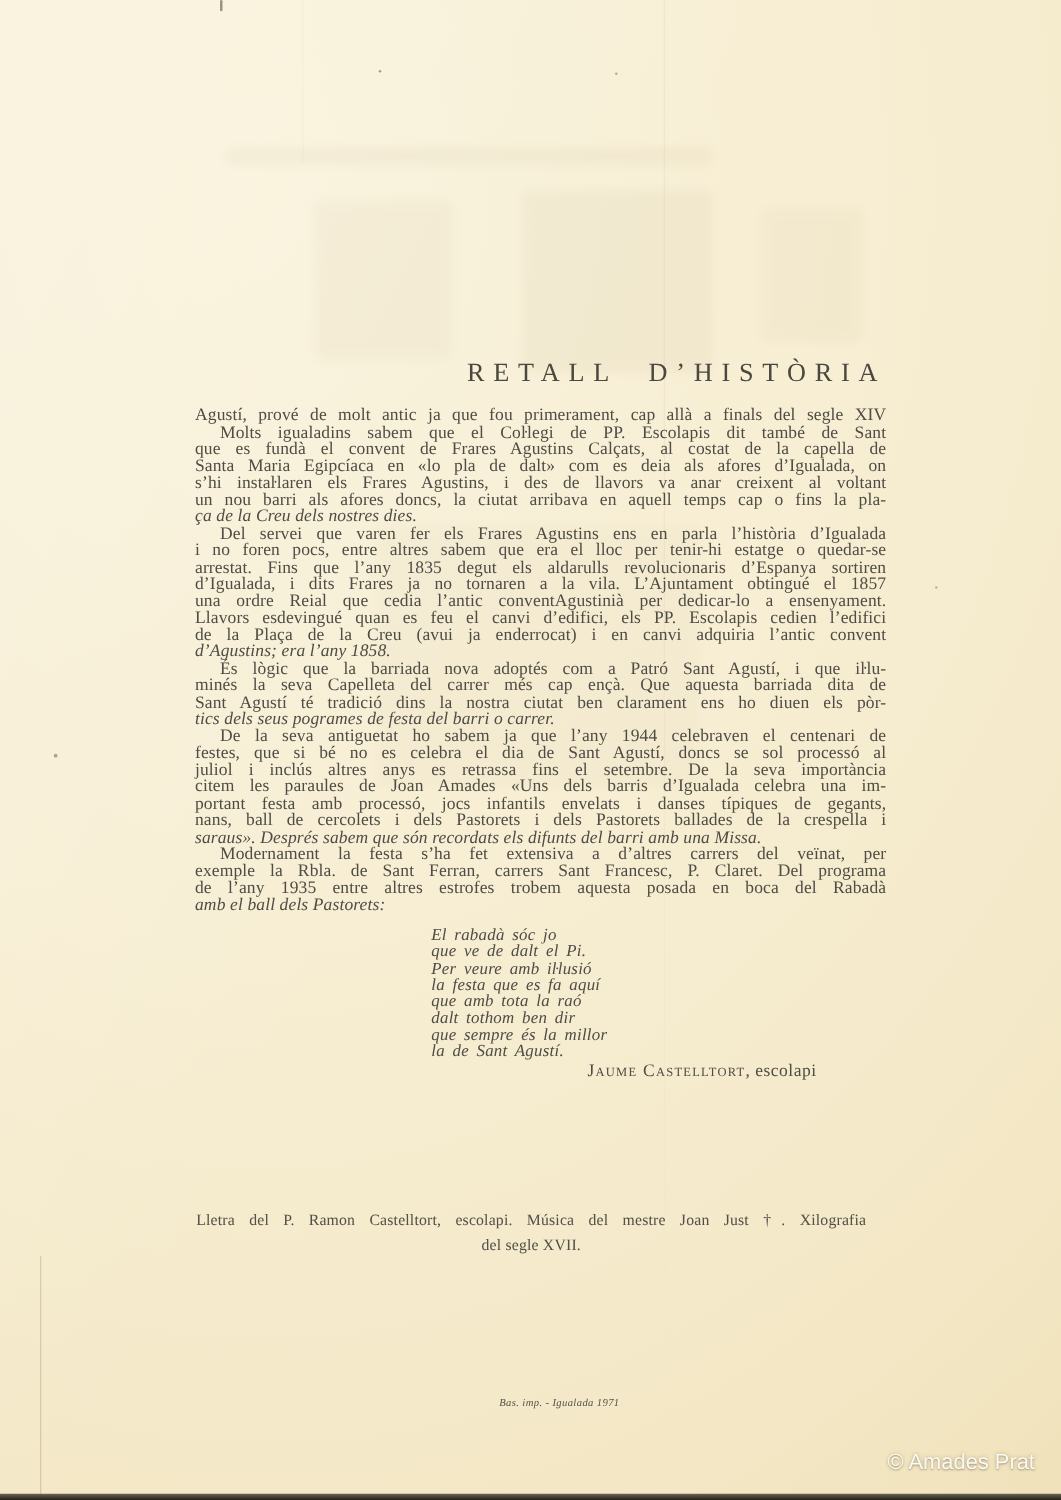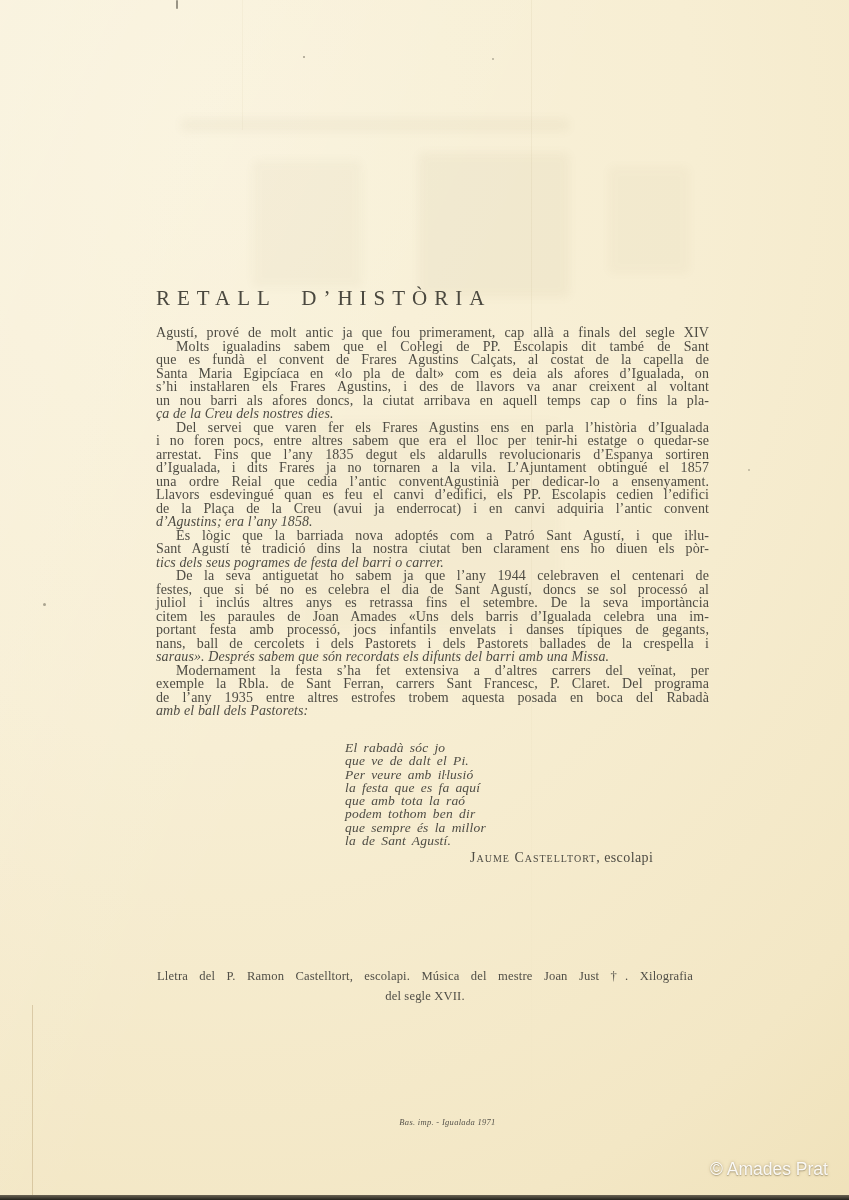--- a/index.html
+++ b/index.html
@@ -31,21 +31,21 @@
   .s4{left:43px;top:603px;width:3px;height:3px;opacity:.45;border-radius:50%;}
   .s5{left:748px;top:469px;width:2px;height:2px;opacity:.35;border-radius:50%;}
   .edge-bottom{position:absolute;left:0;bottom:0;width:849px;height:5px;
     background:linear-gradient(#6b6454,#23211b);}
   .edge-line-left{position:absolute;left:32px;top:1005px;width:1px;height:191px;
     background:rgba(150,118,66,0.28);}
 
   
   .title{
     position:absolute;left:156px;top:286px;width:553px;margin:0;
-    text-align:left;font-weight:400;
+    text-align:right;font-weight:400;
     font-size:21px;line-height:24px;
     letter-spacing:7px;word-spacing:13px;
     color:#4a483f;
   }
   
   .body{
     position:absolute;left:156px;top:326px;width:553px;
     font-size:14px;line-height:13.5px;
     letter-spacing:.1px;
   }
@@ -125,20 +125,21 @@
         <div class="text-line">i no foren pocs, entre altres sabem que era el lloc per tenir-hi estatge o quedar-se</div>
         <div class="text-line">arrestat. Fins que l’any 1835 degut els aldarulls revolucionaris d’Espanya sortiren</div>
         <div class="text-line">d’Igualada, i dits Frares ja no tornaren a la vila. L’Ajuntament obtingué el 1857</div>
         <div class="text-line">una ordre Reial que cedia l’antic conventAgustinià per dedicar-lo a ensenyament.</div>
         <div class="text-line">Llavors esdevingué quan es feu el canvi d’edifici, els PP. Escolapis cedien l’edifici</div>
         <div class="text-line">de la Plaça de la Creu (avui ja enderrocat) i en canvi adquiria l’antic convent</div>
         <div class="text-line last">d’Agustins; era l’any 1858.</div>
       </div>
       <div class="paragraph">
         <div class="text-line first">És lògic que la barriada nova adoptés com a Patró Sant Agustí, i que iŀlu-</div>
+        <div class="text-line">minés la seva Capelleta del carrer més cap ençà. Que aquesta barriada dita de</div>
         <div class="text-line">Sant Agustí té tradició dins la nostra ciutat ben clarament ens ho diuen els pòr-</div>
         <div class="text-line last">tics dels seus pogrames de festa del barri o carrer.</div>
       </div>
       <div class="paragraph">
         <div class="text-line first">De la seva antiguetat ho sabem ja que l’any 1944 celebraven el centenari de</div>
         <div class="text-line">festes, que si bé no es celebra el dia de Sant Agustí, doncs se sol processó al</div>
         <div class="text-line">juliol i inclús altres anys es retrassa fins el setembre. De la seva importància</div>
         <div class="text-line">citem les paraules de Joan Amades «Uns dels barris d’Igualada celebra una im-</div>
         <div class="text-line">portant festa amb processó, jocs infantils envelats i danses típiques de gegants,</div>
         <div class="text-line">nans, ball de cercolets i dels Pastorets i dels Pastorets ballades de la crespella i</div>
@@ -151,21 +152,21 @@
         <div class="text-line last">amb el ball dels Pastorets:</div>
       </div>
     </div>
 
   <div class="poem">
       <div class="poem-line first">El rabadà sóc jo</div>
       <div class="poem-line">que ve de dalt el Pi.</div>
       <div class="poem-line">Per veure amb iŀlusió</div>
       <div class="poem-line">la festa que es fa aquí</div>
       <div class="poem-line">que amb tota la raó</div>
-      <div class="poem-line">podem tothom ben dir</div>
+      <div class="poem-line">dalt tothom ben dir</div>
       <div class="poem-line">que sempre és la millor</div>
       <div class="poem-line last">la de Sant Agustí.</div>
     </div>
 
   <div class="signature"><span class="sc">Jaume Castelltort</span><span>, escolapi</span></div>
 
   <div class="caption">
       <div class="caption-line first">Lletra del P. Ramon Castelltort, escolapi.  Música del mestre Joan Just †.  Xilografia</div>
       <div class="caption-line last">del segle XVII.</div>
     </div>

